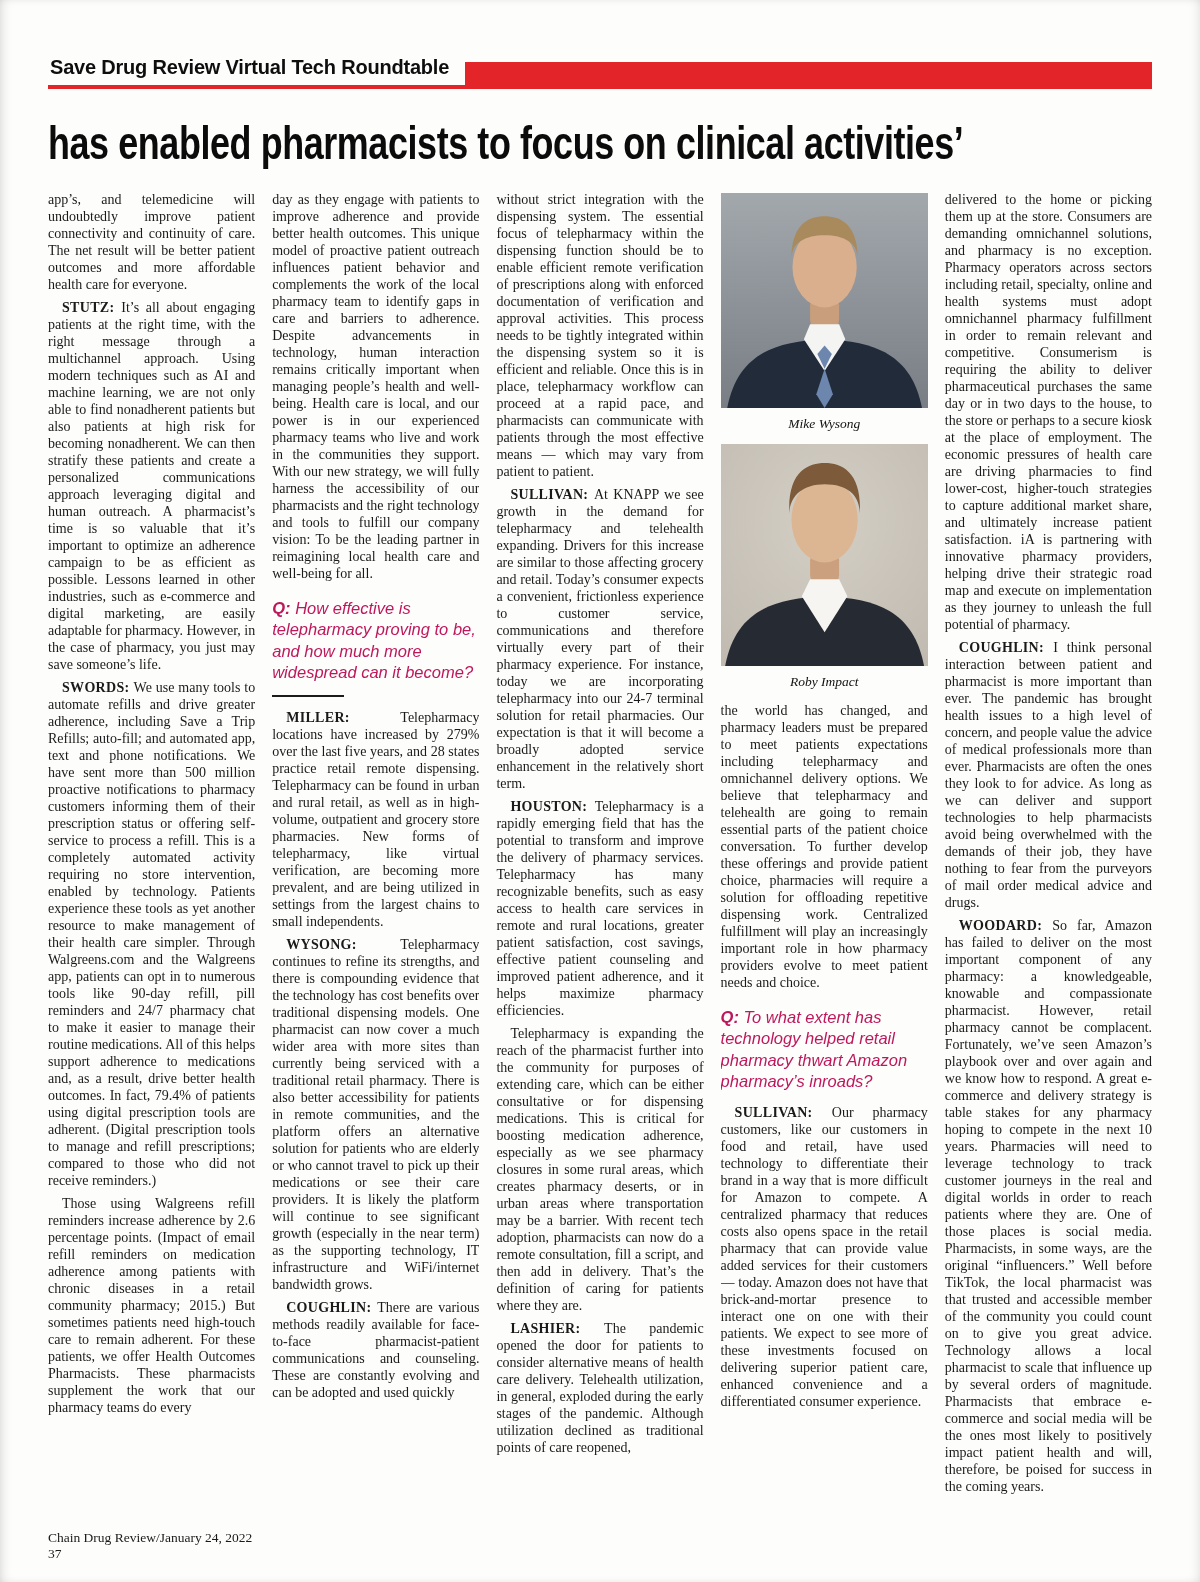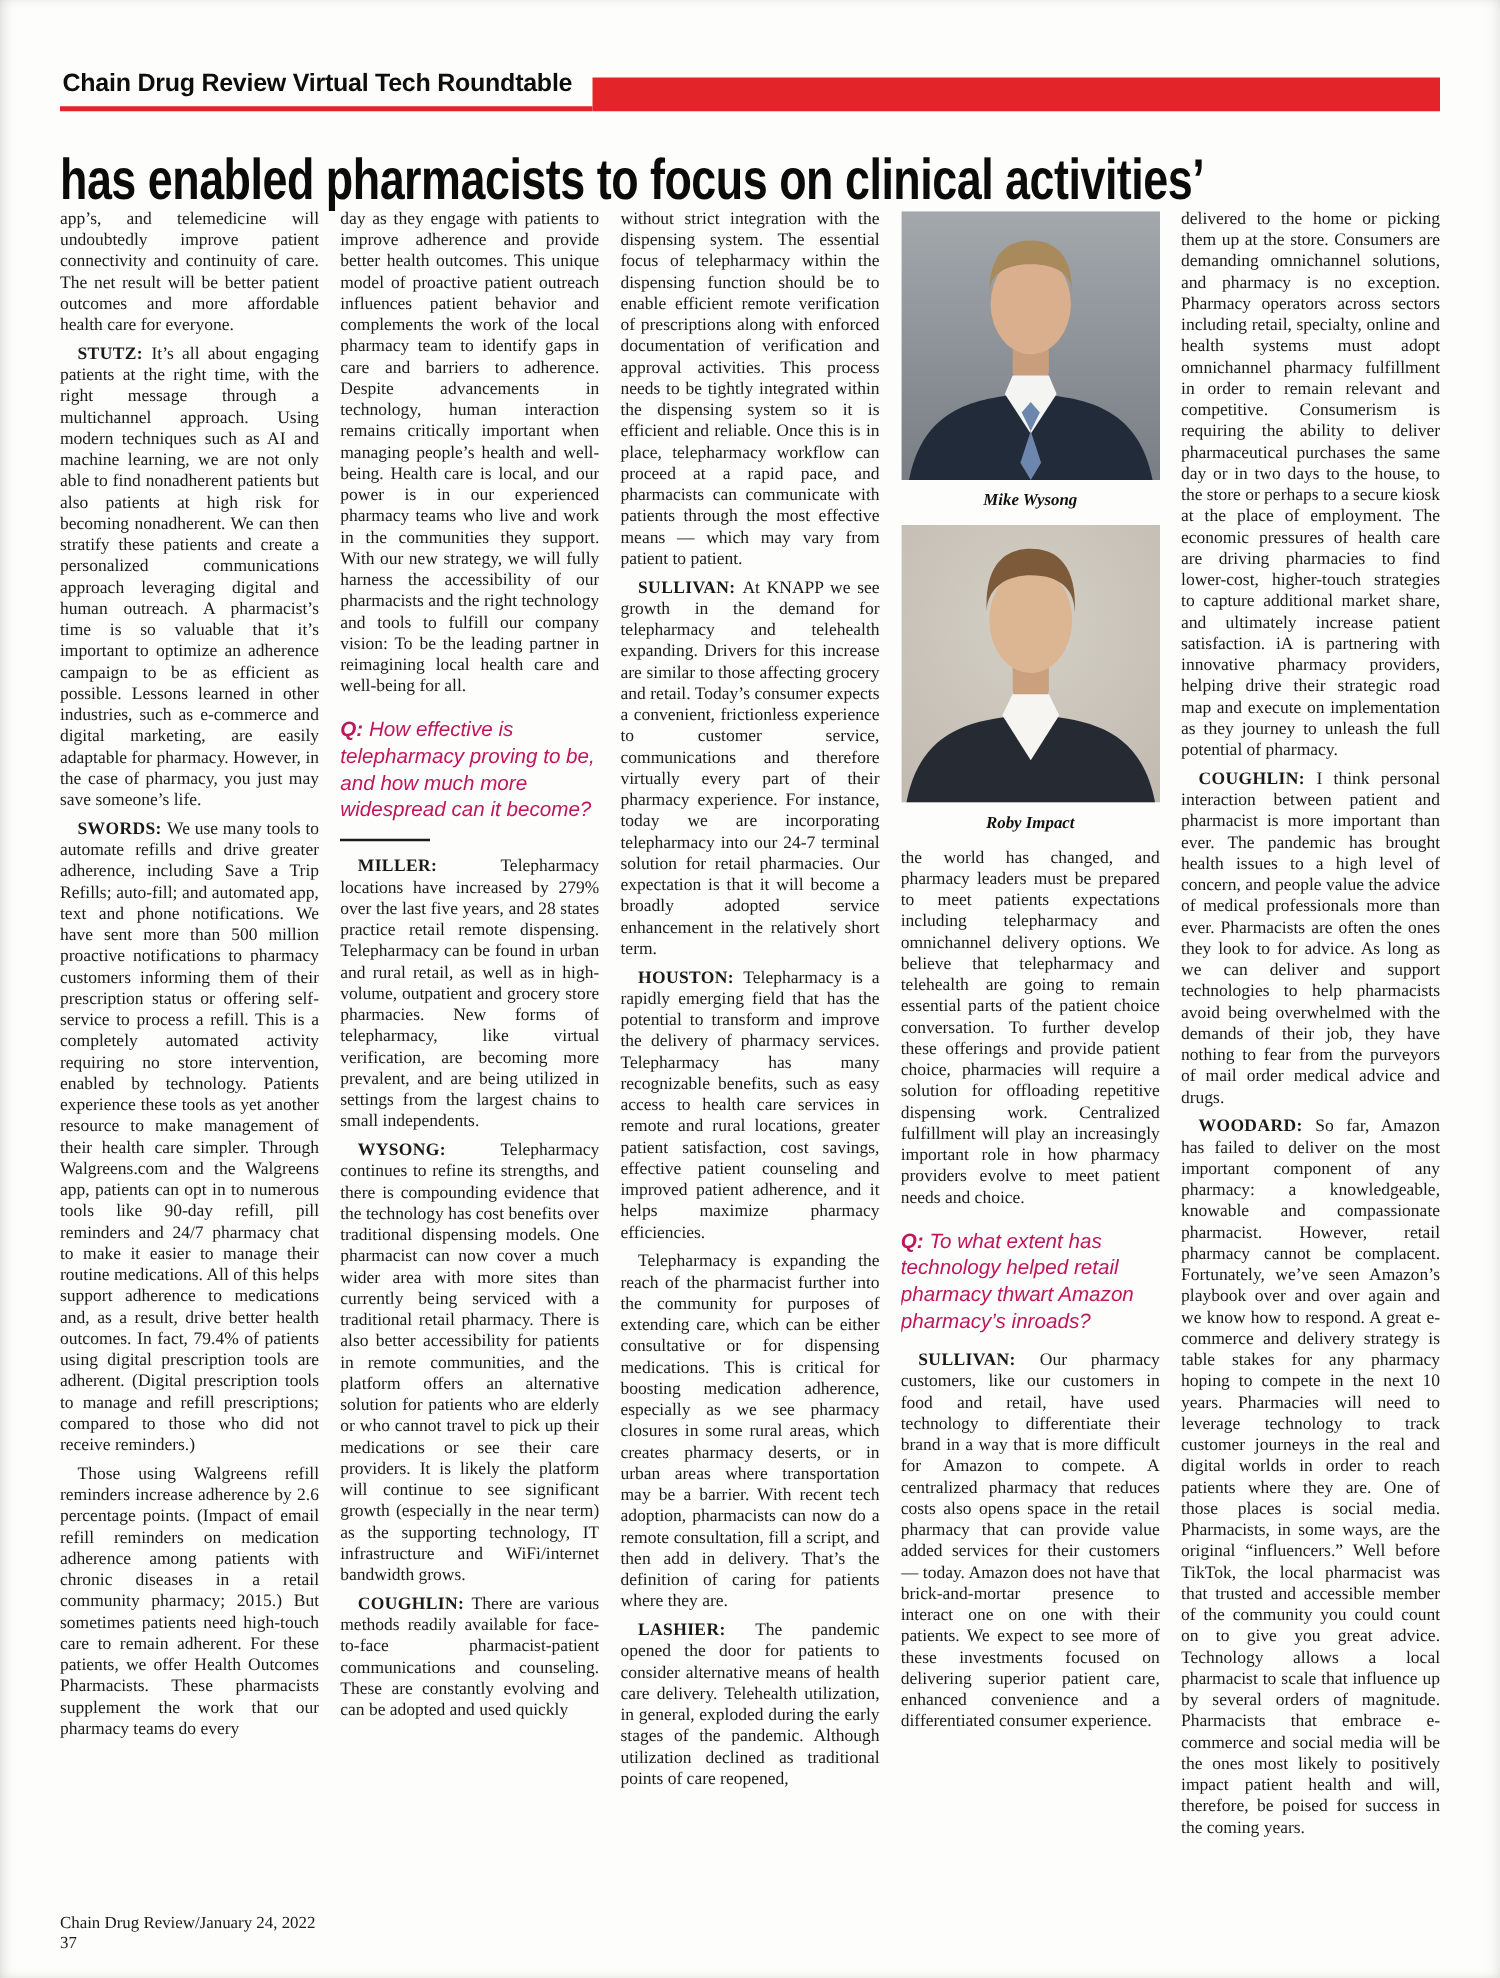--- a/index.html
+++ b/index.html
@@ -18,53 +18,53 @@
     letter-spacing:-0.2px; color:#0e0e0e; white-space:nowrap;
   }
   .red-bar { flex:1 1 auto; height:27px; background:var(--accent,#e32429); }
   
   .headline {
     margin-top:30px; font-family:"Liberation Sans", sans-serif; font-weight:bold;
     font-size:46px; line-height:1.05; letter-spacing:-0.5px; color:#0b0b0b;
     white-space:nowrap; transform:scaleX(.78); transform-origin:0 50%;
   }
   
-  .columns { display:flex; gap:17px; height:1345px; overflow:hidden; }
+  .columns { display:flex; gap:17px; margin-top:24px; height:1345px; overflow:hidden; }
   .col { flex:1 1 0; overflow:hidden; font-size:14px; line-height:17px; text-align:justify; hyphens:auto; }
   .textflow p + p { margin-top:6px; }
   .textflow p.question { margin-top:16px; margin-bottom:12px; }
   .para { text-indent:14px; }
   .para.noindent { text-indent:0; }
   .speaker { font-weight:bold; letter-spacing:.3px; }
   .question {
     font-family:"Liberation Sans", sans-serif; font-style:italic; font-size:16.5px;
     line-height:1.28; text-align:left; text-indent:0; color:#be185d;
   }
   .qlead { font-weight:bold; }
   .qrule { width:72px; border-top:2px solid #1c1c1c; margin:4px 0 12px; }
   
   figure.photo { margin:2px 0 12px; }
   figure.photo svg { display:block; width:100%; }
   figcaption {
-    font-weight:bold; font-style:italic; font-size:13.5px; text-align:center; margin-top:7px; color:#111;
+    font-weight:normal; font-style:italic; font-size:13.5px; text-align:center; margin-top:7px; color:#111;
   }
   
   .footer {
     position:absolute; left:48px; right:48px; bottom:20px;
     display:flex; justify-content:space-between; font-size:13.5px; color:#1a1a1a;flex-direction:column;
   }
 </style>
 </head>
 <body>
 
 <div class="page">
 
   <div class="masthead">
     <div class="kicker-wrap">
-      <span class="kicker">Chain Drug Review Virtual Tech Roundtable</span>
+      <span class="kicker">Save Drug Review Virtual Tech Roundtable</span>
     </div>
     <div class="red-bar"></div>
   </div>
 
   <h1 class="headline">has enabled pharmacists to focus on clinical activities’</h1>
 
   <div class="columns">
 
     <div class="col">
       <div class="textflow">

